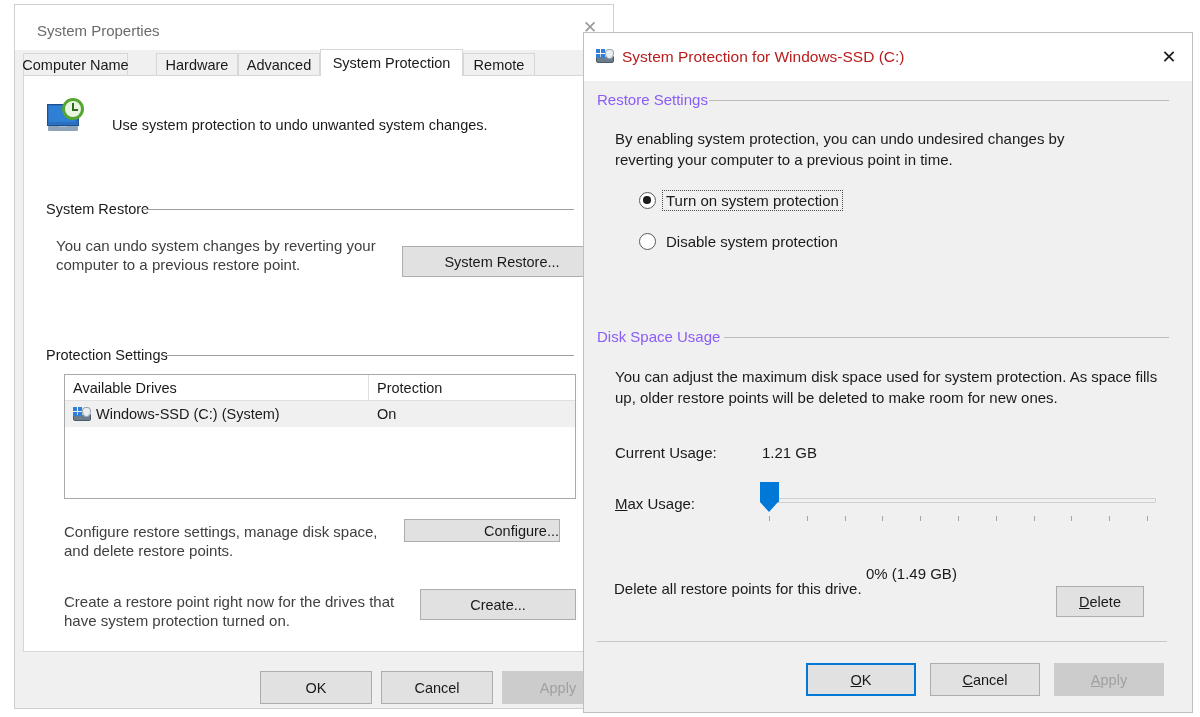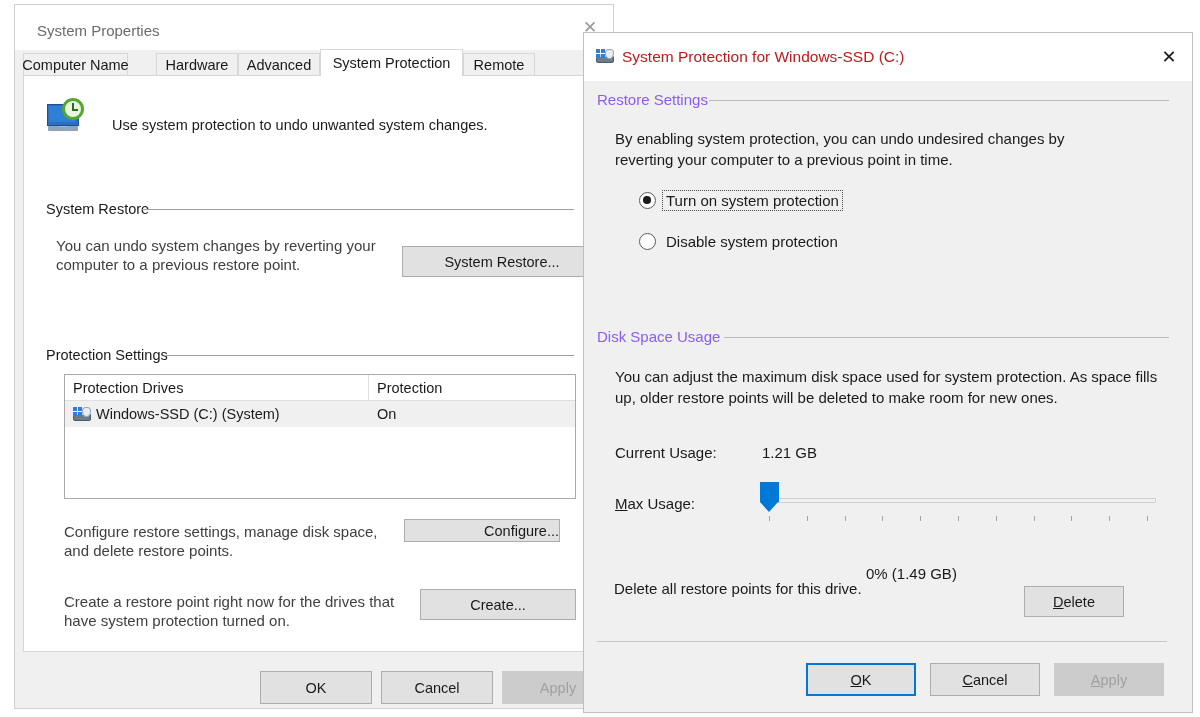--- a/index.html
+++ b/index.html
@@ -170,21 +170,21 @@
     <div class="body-text" style="position:absolute;left:32px;top:160px;width:320px;">You can undo system changes by reverting your computer to a previous restore point.</div>
     <div class="winbtn" style="position:absolute;left:378px;top:170px;width:200px;height:31px;">
       <span>System Restore...</span>
     </div>
 
     <div class="group-title" style="left:22px;top:271px;">Protection Settings</div>
     <div class="group-line" style="left:142px;top:279px;width:408px;"></div>
 
     <div class="listview" style="left:40px;top:298px;width:512px;height:125px;">
       <div class="lv-head">
-        <div class="cell" style="width:304px;">Protection Drives</div>
+        <div class="cell" style="width:304px;">Available Drives</div>
         <div class="cell" style="width:206px;">Protection</div>
       </div>
       <div class="lv-row">
         <div class="cell" style="width:304px;">
           <span class="drive-icon">
             <span class="base"></span>
               <span class="top"></span>
             <span class="flag">
                 <i></i>
                 <i></i>
@@ -282,21 +282,21 @@
     <i style="left: 274px;"></i>
     <i style="left: 311px;"></i>
     <i style="left: 349px;"></i>
     <i style="left: 387px;"></i>
   </div>
 
 <div style="position:absolute;left:866px;top:565px;font-size:15px;color:#1a1a1a;">0% (1.49 GB)</div>
 
 <div style="position:absolute;left:614px;top:580px;font-size:15px;color:#1a1a1a;">Delete all restore points for this drive.</div>
 
-<div class="winbtn" style="position:absolute;left:1024px;top:586px;width:100px;height:31px;">
+<div class="winbtn" style="position:absolute;left:1056px;top:586px;width:88px;height:31px;">
   <span><u>D</u><span>elete</span></span>
 </div>
 
 <div class="dlg-line" style="position:absolute;left:597px;top:641px;width:570px;background:#c8c8c8;height:1px;"></div>
 
 <div class="winbtn focus" style="position:absolute;left:806px;top:663px;width:110px;height:33px;">
   <span><u>O</u><span>K</span></span>
 </div>
 <div class="winbtn" style="position:absolute;left:930px;top:663px;width:110px;height:33px;">
   <span><u>C</u><span>ancel</span></span>

